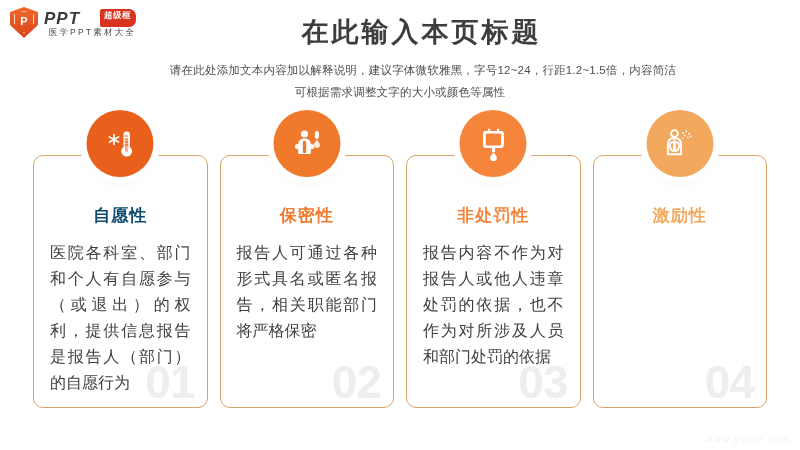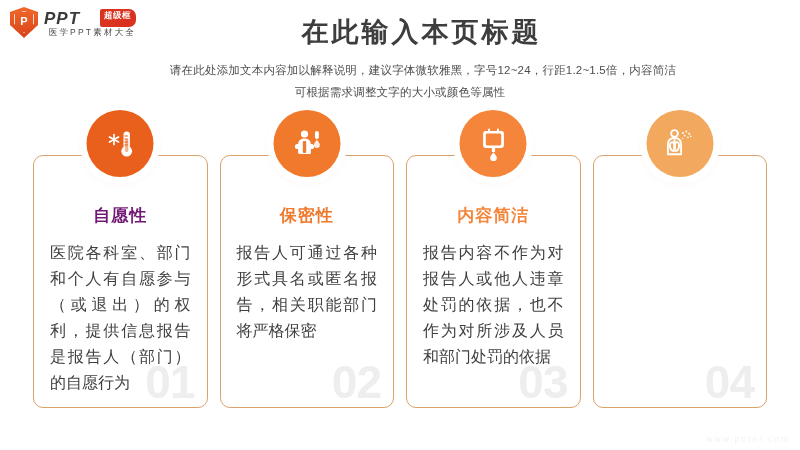--- a/index.html
+++ b/index.html
@@ -122,21 +122,21 @@
               <line x1="21" y1="18" x2="24.4" y2="18"></line>
             </g>
             <g stroke="#fff" stroke-width="1.7" stroke-linecap="round">
               <line x1="10.5" y1="7.5" x2="10.5" y2="17.5"></line>
               <line x1="6" y1="10" x2="15" y2="15"></line>
               <line x1="15" y1="10" x2="6" y2="15"></line>
             </g>
           </g>
         </svg>
       </div>
-      <div class="card-title" style="color:#701a75">自愿性</div>
+      <div class="card-title" style="color:#0c4a6e">自愿性</div>
       <div class="card-body">医院各科室、部门和个人有自愿参与（或退出）的权利，提供信息报告是报告人（部门）的自愿行为</div>
       <div class="watermark">01</div>
     </div>
 
     <div class="card">
       <div class="circle" style="background:#f0792c">
         <svg width="34" height="34" viewBox="0 0 34 34">
           <g fill="#fff">
             <circle cx="15" cy="7" r="3.6"></circle>
             <path d="M15 11.6c-4.2 0-6.4 2.4-6.4 6.2v7.6c0 1 .7 1.7 1.6 1.7h9.6c.9 0 1.6-.7 1.6-1.7v-7.6c0-3.8-2.2-6.2-6.4-6.2z"></path>
@@ -159,21 +159,21 @@
           <g fill="#fff">
             <path d="M9 4h16a2.4 2.4 0 012.4 2.4v12.2A2.4 2.4 0 0125 21H9a2.4 2.4 0 01-2.4-2.4V6.4A2.4 2.4 0 019 4z"></path>
             <rect x="9.3" y="6.6" width="15.4" height="11.8" rx="1.4" fill="#f4853a"></rect>
             <rect x="15.4" y="21" width="3.2" height="4"></rect>
             <path d="M17 25.2c-1.9 2.6-3.4 4-3.4 5.6a3.4 3.4 0 006.8 0c0-1.6-1.5-3-3.4-5.6z"></path>
             <rect x="11.5" y="1.6" width="2" height="3.2" rx="1"></rect>
             <rect x="20.5" y="1.6" width="2" height="3.2" rx="1"></rect>
           </g>
         </svg>
       </div>
-      <div class="card-title" style="color:#f4853a">内容简洁</div>
+      <div class="card-title" style="color:#f4853a">非处罚性</div>
       <div class="card-body">报告内容不作为对报告人或他人违章处罚的依据，也不作为对所涉及人员和部门处罚的依据</div>
       <div class="watermark">03</div>
     </div>
 
     <div class="card">
       <div class="circle" style="background:#f2a95e">
         <svg width="36" height="36" viewBox="0 0 36 36">
           <g fill="none" stroke="#fff" stroke-width="1.9" stroke-linecap="round" stroke-linejoin="round">
             <circle cx="13" cy="7.5" r="3.4"></circle>
             <path d="M13 12c-4.4 0-6.6 2.6-6.6 6.6v9.6h13.2v-9.6C19.6 14.6 17.4 12 13 12z"></path>
@@ -185,20 +185,21 @@
             <circle cx="21.5" cy="7" r="1"></circle>
               <circle cx="24.8" cy="5.4" r="0.9"></circle>
             <circle cx="27.6" cy="7.8" r="1"></circle>
               <circle cx="23.2" cy="9.6" r="0.9"></circle>
             <circle cx="26.4" cy="11.4" r="0.8"></circle>
               <circle cx="29.3" cy="10.4" r="0.8"></circle>
             <circle cx="21.2" cy="12.4" r="0.7"></circle>
           </g>
         </svg>
       </div>
+      <div class="card-title" style="color:#f2a95e">激励性</div>
       <div class="watermark">04</div>
     </div>
 
   </div>
 
   <div style="position:absolute;right:10px;bottom:6px;font-size:8.5px;color:#f2f2f2;letter-spacing:2px;">www.ppter.com</div>
 
 </div>
 
 </body></html>

